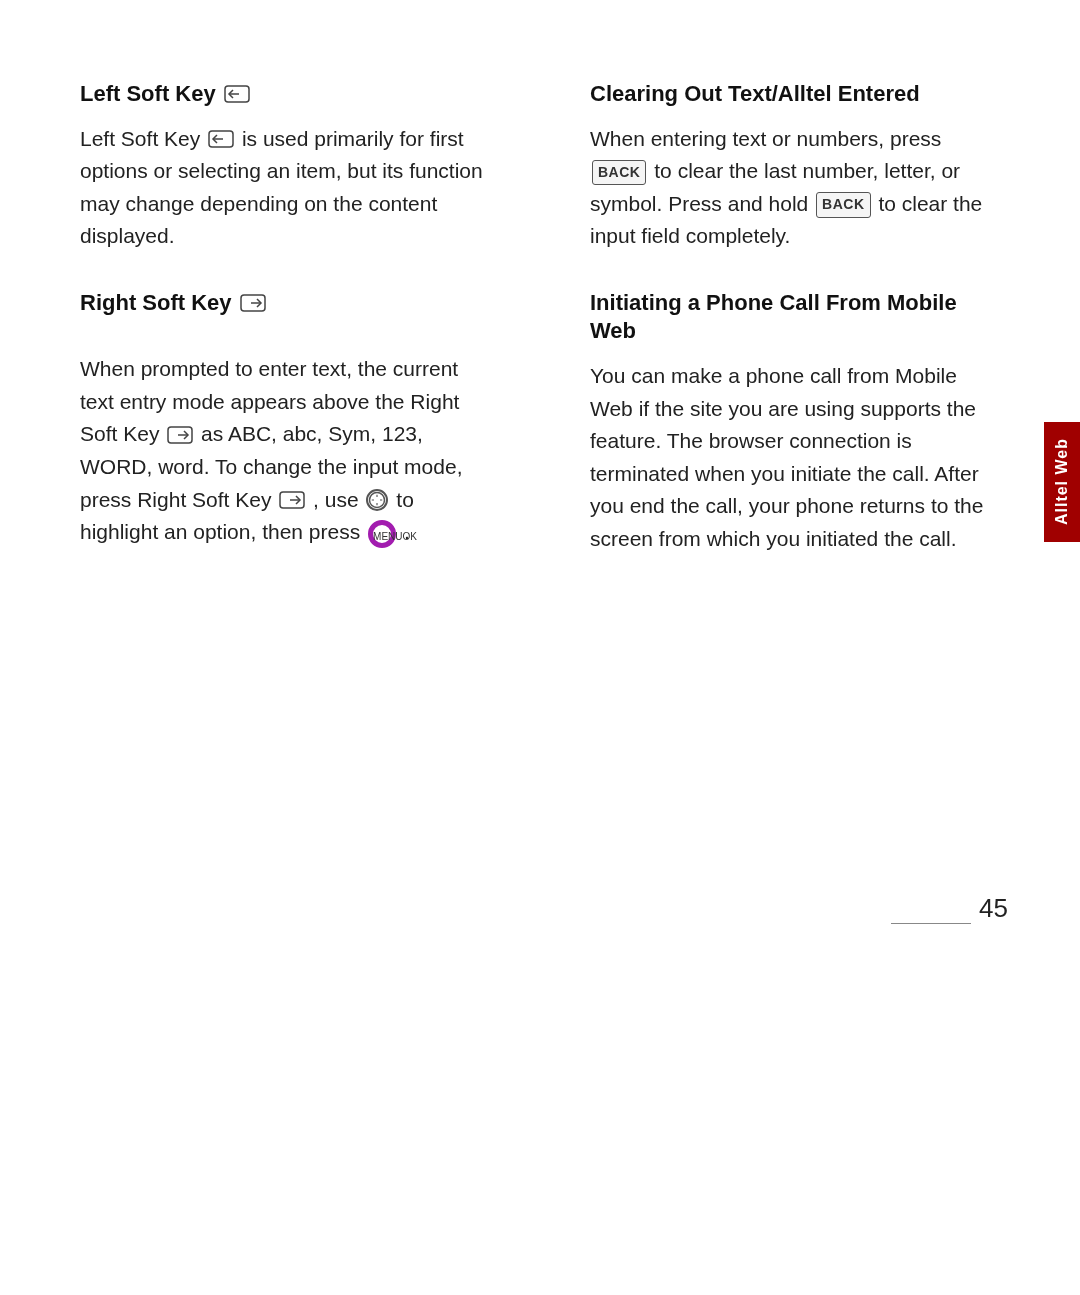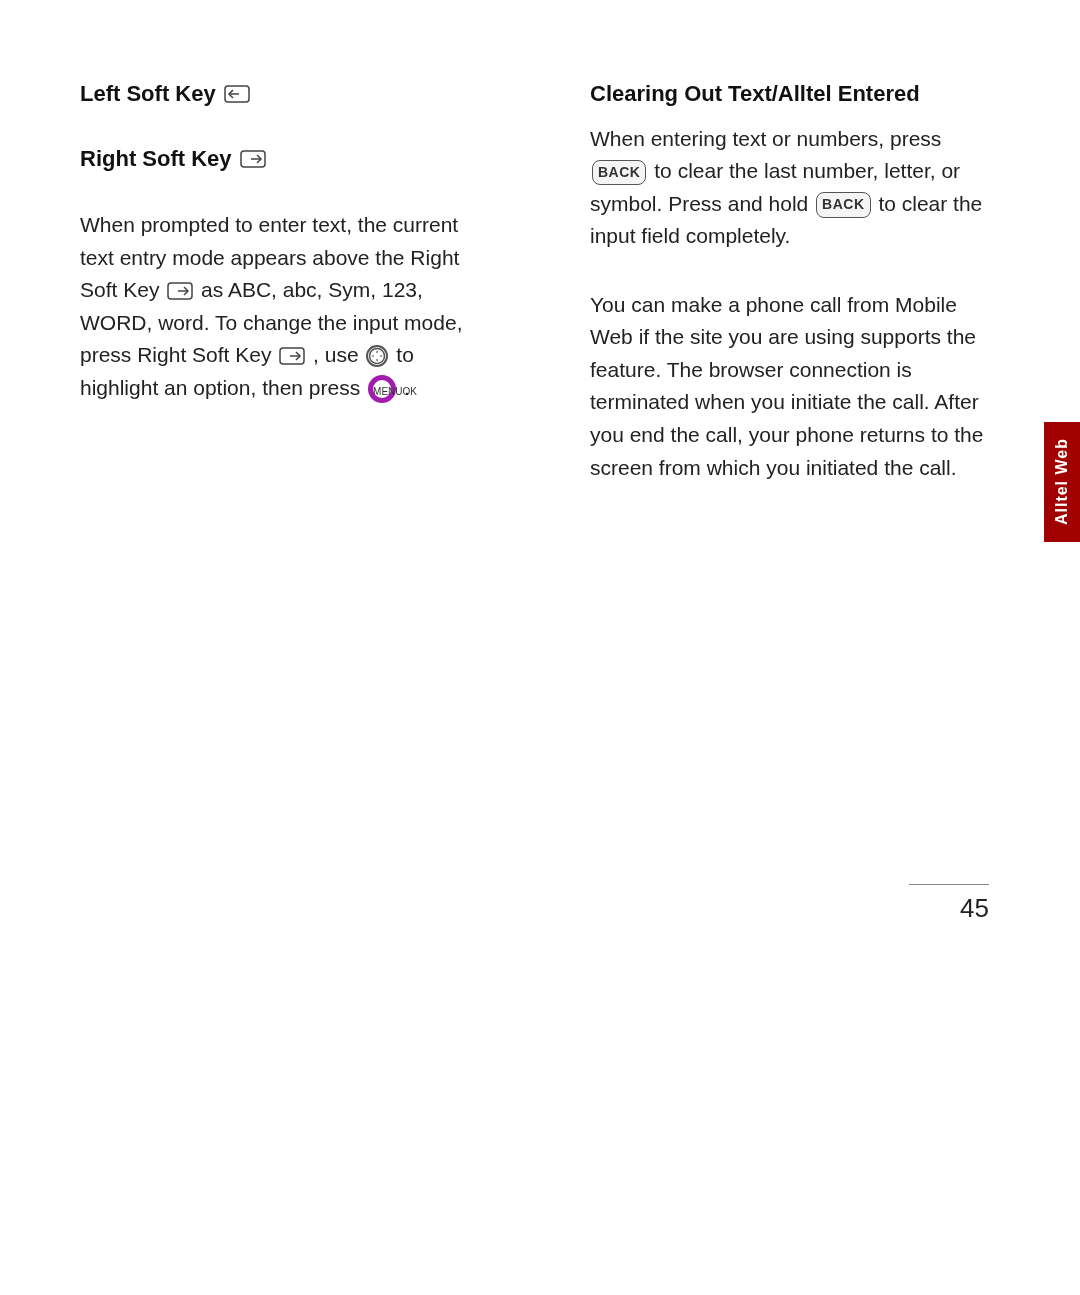--- a/index.html
+++ b/index.html
@@ -59,21 +59,21 @@
     .section-body {
       font-size: 21px;
       font-family: 'Arial', sans-serif;
       color: #222;
       line-height: 1.55;
     }
 
     .key-icon {
       display: inline-block;
       border: 1.5px solid #555;
-      border-radius: 8px;
+      border-radius: 3px;
       padding: 1px 5px;
       font-size: 14px;
       font-family: 'Arial', sans-serif;
       vertical-align: middle;
       margin: 0 2px;
       background: #f5f5f5;
       color: #333;
       font-weight: bold;
       letter-spacing: 0.5px;
     }
@@ -129,23 +129,23 @@
       font-weight: bold;
       color: #ffffff;
       writing-mode: vertical-rl;
       transform: rotate(180deg);
       letter-spacing: 1px;
     }
 
     .page-footer {
       position: absolute;
       bottom: 40px;
-      right: 91px;
+      right: 72px;
       display: flex;
-      flex-direction: column;
+      flex-direction: row;
       align-items: flex-end;
       gap: 8px;
     }
 
     .footer-line {
       width: 80px;
       height: 1.5px;
       background: #888;
     }
 
@@ -164,20 +164,29 @@
     <div class="left-column">
 
       <div class="section">
         <div class="section-heading">
           Left Soft Key
           <svg class="left-soft-key-icon" viewBox="0 0 26 18" width="26" height="18">
             <rect x="1" y="1" width="24" height="16" rx="3" ry="3" fill="none" stroke="#444" stroke-width="1.5"></rect>
             <line x1="5" y1="9" x2="15" y2="9" stroke="#444" stroke-width="1.5"></line>
             <polyline points="9,5 5,9 9,13" fill="none" stroke="#444" stroke-width="1.5"></polyline>
           </svg>
+        </div>
+        <div class="section-body">
+          Left Soft Key
+          <svg class="left-soft-key-icon" viewBox="0 0 26 18" width="26" height="18">
+            <rect x="1" y="1" width="24" height="16" rx="3" ry="3" fill="none" stroke="#444" stroke-width="1.5"></rect>
+            <line x1="5" y1="9" x2="15" y2="9" stroke="#444" stroke-width="1.5"></line>
+            <polyline points="9,5 5,9 9,13" fill="none" stroke="#444" stroke-width="1.5"></polyline>
+          </svg>
+          is used primarily for first options or selecting an item, but its function may change depending on the content displayed.
         </div>
       </div>
 
       <div class="section">
         <div class="section-heading">
           Right Soft Key
           <svg class="right-soft-key-icon" viewBox="0 0 26 18" width="26" height="18">
             <rect x="1" y="1" width="24" height="16" rx="3" ry="3" fill="none" stroke="#444" stroke-width="1.5"></rect>
             <line x1="11" y1="9" x2="21" y2="9" stroke="#444" stroke-width="1.5"></line>
             <polyline points="17,5 21,9 17,13" fill="none" stroke="#444" stroke-width="1.5"></polyline>
@@ -221,20 +230,21 @@
         <div class="section-body">
           When entering text or numbers, press
           <span class="key-icon">BACK</span>
           to clear the last number, letter, or symbol. Press and hold
           <span class="key-icon">BACK</span>
           to clear the input field completely.
         </div>
       </div>
 
       <div class="section">
+        <div class="section-heading">Initiating a Phone Call From Mobile Web</div>
         <div class="section-body">
           You can make a phone call from Mobile Web if the site you are using supports the feature. The browser connection is terminated when you initiate the call. After you end the call, your phone returns to the screen from which you initiated the call.
         </div>
       </div>
     </div>
   </div>
 
   <div class="sidebar-tab">
     <span class="sidebar-tab-text">Alltel Web</span>
   </div>

